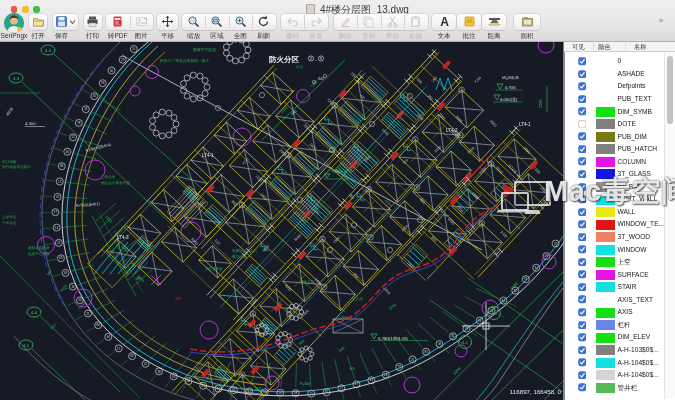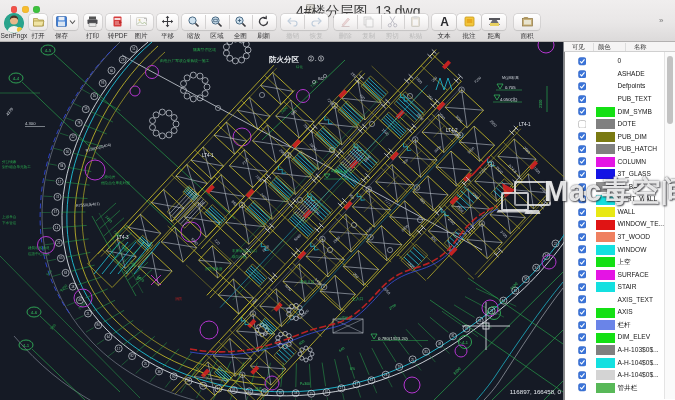--- a/index.html
+++ b/index.html
@@ -1,18 +1,18 @@
 <!DOCTYPE html>
 <html><head><meta charset="utf-8">
 <style>
 html,body{margin:0;padding:0;background:#444}
 #app{position:relative;width:675px;height:400px;overflow:hidden;font-family:"Liberation Sans",sans-serif;background:#ececec}
 #titlebar{position:absolute;left:0;top:0;width:675px;height:42px;background:linear-gradient(180deg,#f0eeee 0%,#e9e7e7 55%,#dcdada 100%);border-bottom:1px solid #b2b0b0;box-sizing:border-box}
 .tl{position:absolute;top:6.3px;width:6.8px;height:6.8px;border-radius:50%}
-#title{position:absolute;top:3px;left:296px;font-size:14px;color:#3c3c3c;white-space:nowrap}
+#title{position:absolute;top:3px;left:320px;font-size:10px;color:#3c3c3c;white-space:nowrap}
 #ticon{position:absolute;top:3.5px;left:306px;width:7px;height:8px;background:#d8d5cf;border:0.5px solid #aaa7a2;border-radius:1px}
 .gbtn{position:absolute;top:14px;height:15.5px;border-radius:3.5px;background:linear-gradient(180deg,#ffffff,#f5f3f3 60%,#eae8e8);box-shadow:0 0 0 0.5px #c3c1c1,0 0.5px 1px rgba(0,0,0,0.12)}
 .bdiv{position:absolute;top:14.5px;height:14.5px;width:0.7px;background:#d4d2d2}
 .icon{position:absolute}
 .blabel{position:absolute;top:32px;width:40px;text-align:center;font-size:6.6px;letter-spacing:0;white-space:nowrap}
 #avatar{position:absolute;left:4px;top:13px;width:20px;height:20px;border-radius:50%;background:#2aa38c;overflow:hidden}
 #avname{position:absolute;left:-4px;top:32px;width:36px;text-align:center;font-size:6.6px;color:#2f2f31}
 #canvas{position:absolute;left:0;top:42px}
 #panel{position:absolute;left:563.5px;top:42px;width:111.5px;height:358px;background:#fff;border-left:1px solid #8a8a8a;box-sizing:border-box}
 #phead{position:absolute;left:563.5px;top:42px;width:111.5px;height:10px;background:#f5f4f4;border-bottom:1px solid #d0d0d0;box-sizing:border-box}

